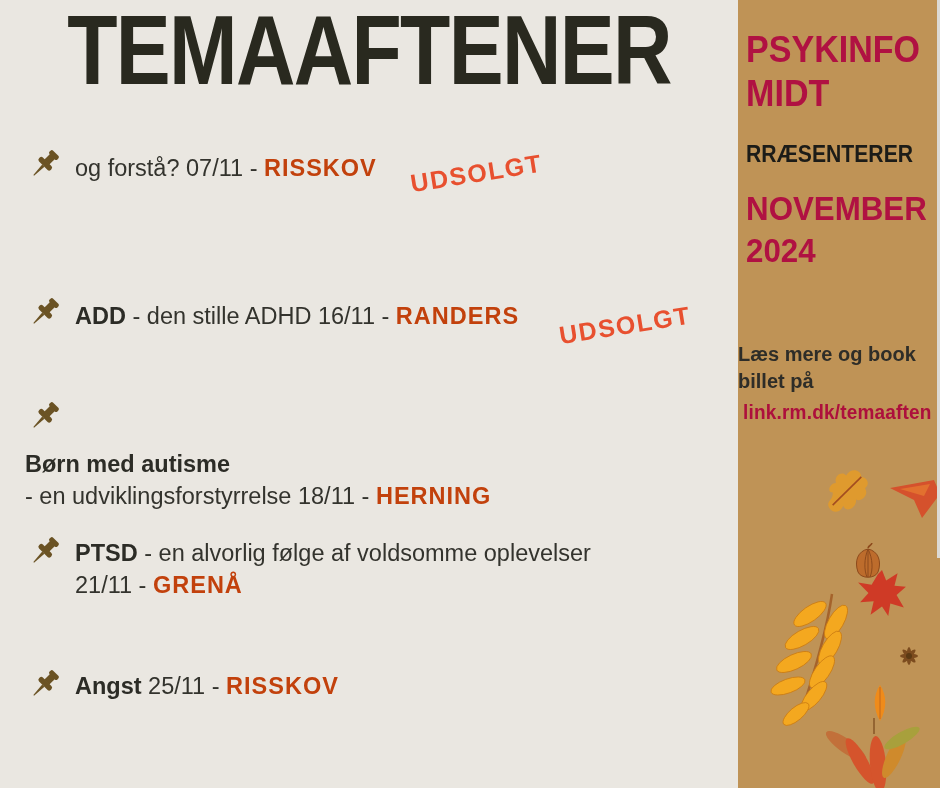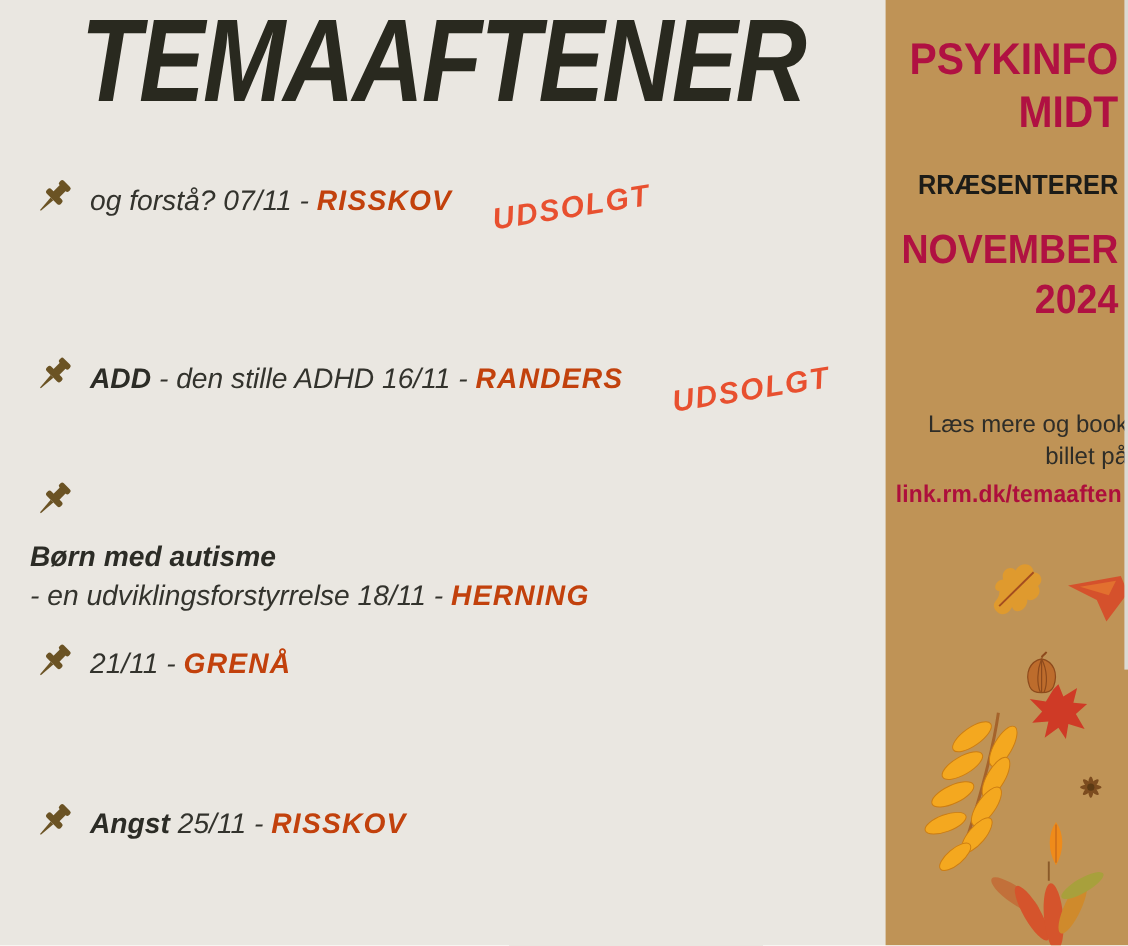--- a/index.html
+++ b/index.html
@@ -3,21 +3,21 @@
 <meta charset="utf-8">
 <style>
   html,body{margin:0;padding:0;background:#ffffff;}
   .poster{
     position:relative;width:940px;height:788px;overflow:hidden;
     background:#eae7e1;
     font-family:"Liberation Sans", sans-serif;
     color:#33332d;
   }
   
-  .main{position:absolute;left:0;top:0;width:786px;height:788px;font-style:italic;}
+  .main{position:absolute;left:0;top:0;width:786px;height:788px;}
   .title{
     position:absolute;top:0;left:0;width:738px;text-align:center;
     font-size:98px;font-weight:700;letter-spacing:-2px;line-height:1.04;
     color:#29291f;transform:scaleX(0.84);transform-origin:center top;
     white-space:nowrap;
   }
   .event{position:absolute;left:25px;display:flex;align-items:flex-start;}
   .pin{flex:0 0 50px;margin-top:-4px;}
   .event-text{font-size:23.5px;line-height:1.38;color:#33332d;max-width:620px;}
   .ev-bold{font-weight:700;color:#2c2c26;}
@@ -25,36 +25,36 @@
   .soldout{
     display:inline-block;font-weight:700;color:#e8502f;font-size:25px;
     letter-spacing:1.5px;transform:rotate(-9deg) translateY(6px);
     margin-left:32px;
   }
   .soldout.lower{transform:rotate(-9deg) translateY(10px);margin-left:38px;}
   .ev1{top:150px;} .ev2{top:298px;} .ev3{top:402px;flex-direction:column;} .ev4{top:537px;} .ev5{top:670px;}
   
   .sidebar{
     position:absolute;left:738px;top:0;width:202px;height:788px;
-    background:#bf9356;text-align:right;
+    background:#bf9356;text-align:left;
   }
   .brand{
     margin-top:28px;font-size:37px;font-weight:800;line-height:1.18;
     color:#b01142;letter-spacing:0;transform:scaleX(0.92);transform-origin:center top;
   }
   .presents{
     margin-top:26px;font-size:23px;font-weight:600;color:#1c1c18;
     transform:scaleX(0.92);transform-origin:center top;
   }
   .month{
     margin-top:20px;font-size:34px;font-weight:800;line-height:1.22;
     color:#b01142;transform:scaleX(0.92);transform-origin:center top;
   }
   .cta{
-    margin-top:70px;font-size:20px;line-height:1.35;color:#2e2d28;font-weight:400;
+    margin-top:70px;font-size:20px;line-height:1.35;color:#2e2d28;font-weight:700;
   }
   .link{
     margin-top:6px;font-size:20px;font-weight:600;color:#ad0f3c;letter-spacing:0.2px;
     transform:scaleX(0.95);transform-origin:center top;
   }
   .leaf{position:absolute;}
   .edge-strip{
     position:absolute;right:0;top:0;width:3px;height:558px;background:#dcdad5;
   }
 </style>
@@ -121,20 +121,21 @@
         <svg viewBox="0 0 24 24" width="38" height="38">
             <g transform="rotate(45 12 12)" fill="#6b5324">
               <rect x="8.5" y="1.5" width="7" height="3.2" rx="1.2"></rect>
               <rect x="9.8" y="4" width="4.4" height="5.6"></rect>
               <rect x="6.8" y="9.2" width="10.4" height="3.4" rx="1.4"></rect>
               <path d="M11 12.6 h2 l-0.7 8.6 h-0.6 Z"></path>
             </g>
           </svg>
       </span>
       <div class="event-text">
+        <div><span class="ev-bold">PTSD</span><span> - en alvorlig følge af voldsomme oplevelser</span></div>
         <div><span>21/11 - </span><span class="loc">GRENÅ</span></div>
       </div>
     </div>
 
     <div class="event ev5">
       <span class="pin">
         <svg viewBox="0 0 24 24" width="38" height="38">
             <g transform="rotate(45 12 12)" fill="#6b5324">
               <rect x="8.5" y="1.5" width="7" height="3.2" rx="1.2"></rect>
               <rect x="9.8" y="4" width="4.4" height="5.6"></rect>

